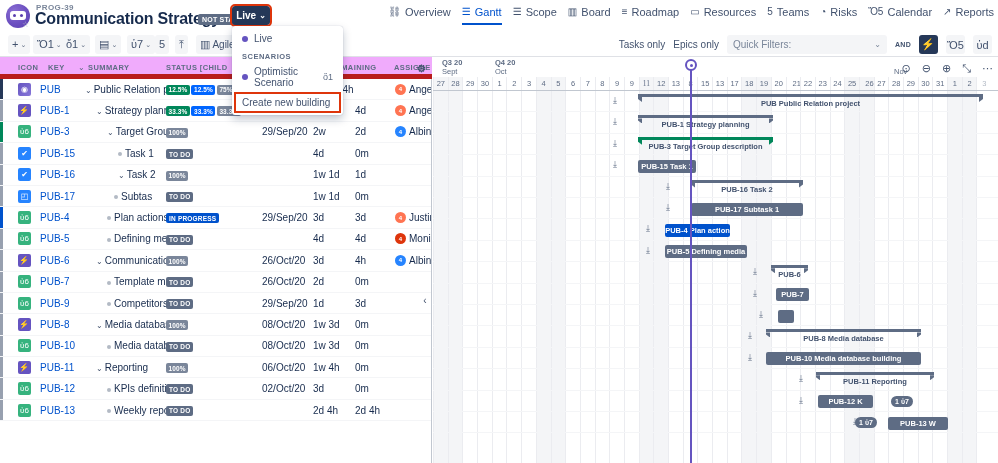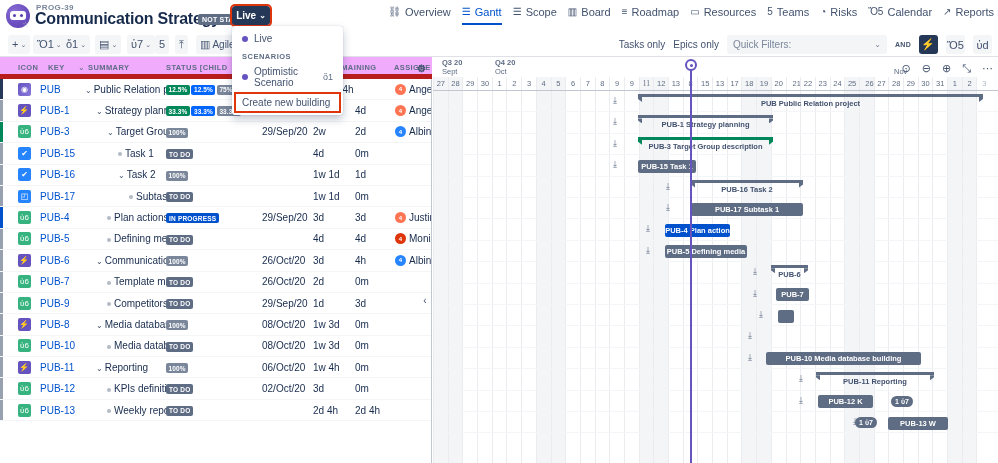--- a/index.html
+++ b/index.html
@@ -446,21 +446,21 @@
         <span class="cell c-status"><span class="pct n">100%</span></span>
         <span class="cell c-date"></span>
         <span class="cell c-est">1w 1d</span>
         <span class="cell c-rem">1d</span>
         <span class="cell c-assignee"></span>
       </div>
       <div class="row">
         <span class="row-accent" style="background:#97a0af"></span>
         <span class="cell c-icon"><span class="ti subtask">◰</span></span>
         <span class="cell c-key">PUB-17</span>
-        <span class="cell c-sum" style="left:129px;width:51px"><span class="dotbul"></span><span>Subtas</span></span>
+        <span class="cell c-sum" style="left:114px;width:51px"><span class="dotbul"></span><span>Subtas</span></span>
         <span class="cell c-status"><span class="lozenge todo">TO DO</span></span>
         <span class="cell c-date"></span>
         <span class="cell c-est">1w 1d</span>
         <span class="cell c-rem">0m</span>
         <span class="cell c-assignee"></span>
       </div>
       <div class="row">
         <span class="row-accent" style="background:#0052cc"></span>
         <span class="cell c-icon"><span class="ti story">ὑ6</span></span>
         <span class="cell c-key">PUB-4</span>
@@ -749,20 +749,26 @@
         </div>
         <div class="dropico" style="left: 320px; top: 197.6px;">⤓</div>
         <div class="bar" style="left: 343px; top: 197.1px; width: 33px;">
           <span>PUB-7</span>
         </div>
         <div class="dropico" style="left: 326px; top: 219px;">⤓</div>
         <div class="bar" style="left: 345px; top: 218.5px; width: 16px;">
           <span></span>
         </div>
         <div class="dropico" style="left: 315px; top: 240.4px;">⤓</div>
+        <div class="summary" style="left: 333px; top: 238.4px; width: 155px;">
+          <span class="sline"></span>
+          <span class="cap l"></span>
+          <span class="cap r"></span>
+          <span class="slabel">PUB-8  Media database</span>
+        </div>
         <div class="dropico" style="left: 315px; top: 261.8px;">⤓</div>
         <div class="bar" style="left: 333px; top: 261.3px; width: 155px;">
           <span>PUB-10  Media database building</span>
         </div>
         <div class="dropico" style="left: 366px; top: 283.2px;">⤓</div>
         <div class="summary" style="left: 383px; top: 281.2px; width: 118px;">
           <span class="sline"></span>
           <span class="cap l"></span>
           <span class="cap r"></span>
           <span class="slabel">PUB-11  Reporting</span>

